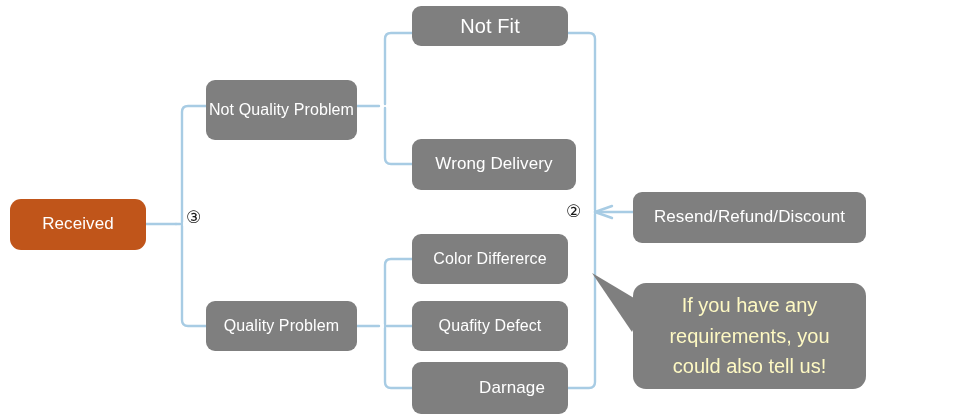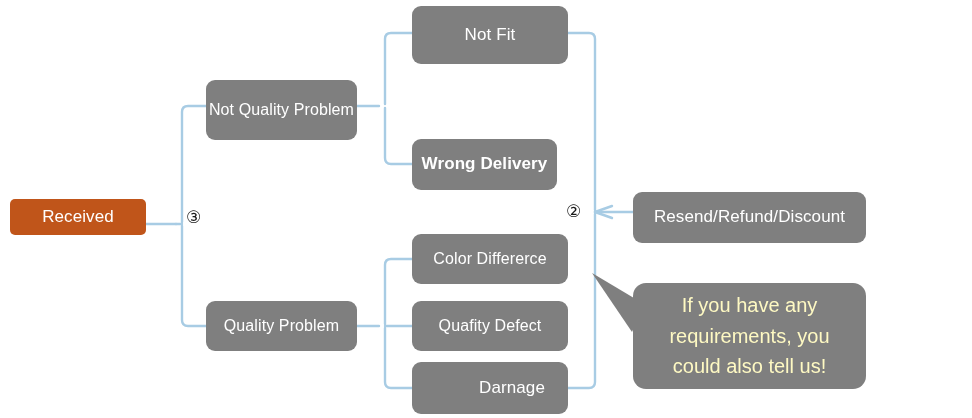--- a/index.html
+++ b/index.html
@@ -34,25 +34,25 @@
     color: #ffffff;
     font-family: "Liberation Sans", sans-serif;
     line-height: 1.22;
     letter-spacing: 0.1px;
     border-radius: 9px;
     z-index: 3;
   }
   .node-gray { background: #7f7f7f; }
   .node-orange { background: #c0551a; }
 
-  .node-received   { left: 10px;  top: 199px; width: 136px; height: 36px; font-size: 17px; border-radius: 5px; }
+  .node-received   { left: 10px;  top: 199px; width: 136px; height: 51px; font-size: 17px; border-radius: 11px; }
   .node-notquality { left: 206px; top: 80px;  width: 151px; height: 60px; font-size: 16px; }
   .node-quality    { left: 206px; top: 301px; width: 151px; height: 50px; font-size: 16px; }
-  .node-notfit     { left: 412px; top: 6px;   width: 156px; height: 58px; font-size: 17px; }
-  .node-wrongdel   { left: 412px; top: 139px; width: 145px; height: 51px; font-size: 17px; font-weight: bold; }
+  .node-notfit     { left: 412px; top: 6px;   width: 156px; height: 40px; font-size: 20px; }
+  .node-wrongdel   { left: 412px; top: 139px; width: 164px; height: 51px; font-size: 17px; }
   .node-colordiff  { left: 412px; top: 234px; width: 156px; height: 50px; font-size: 16px; }
   .node-qualdefect { left: 412px; top: 301px; width: 156px; height: 50px; font-size: 16px; }
   .node-darnage    { left: 412px; top: 362px; width: 156px; height: 52px; font-size: 17px; padding-left: 44px; }
   .node-resend     { left: 633px; top: 192px; width: 233px; height: 51px; font-size: 17px; }
 
   .bubble {
     position: absolute;
     left: 633px;
     top: 283px;
     width: 233px;

